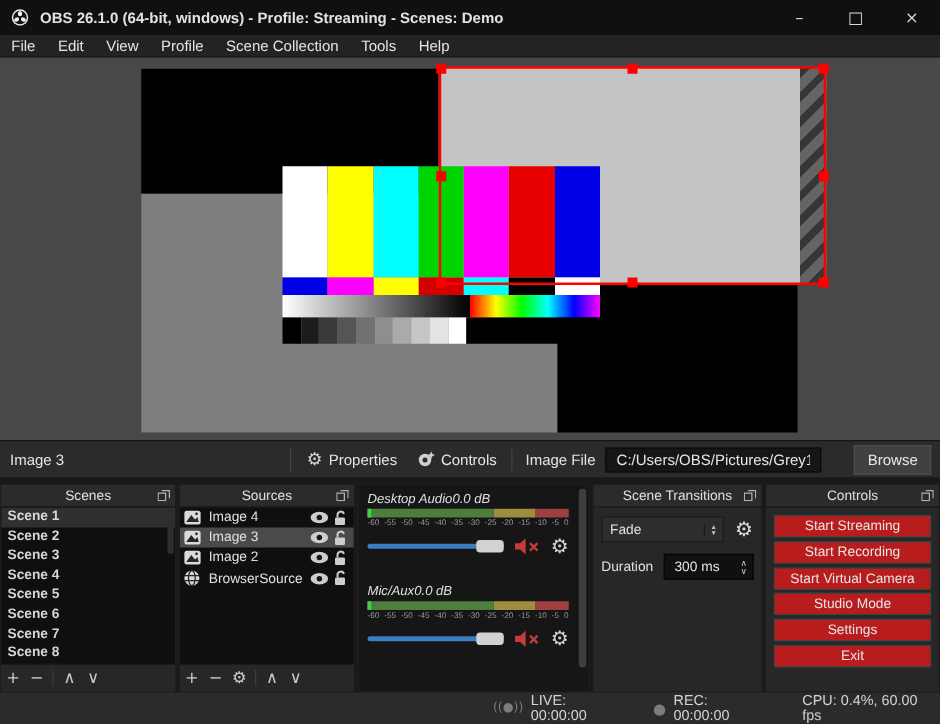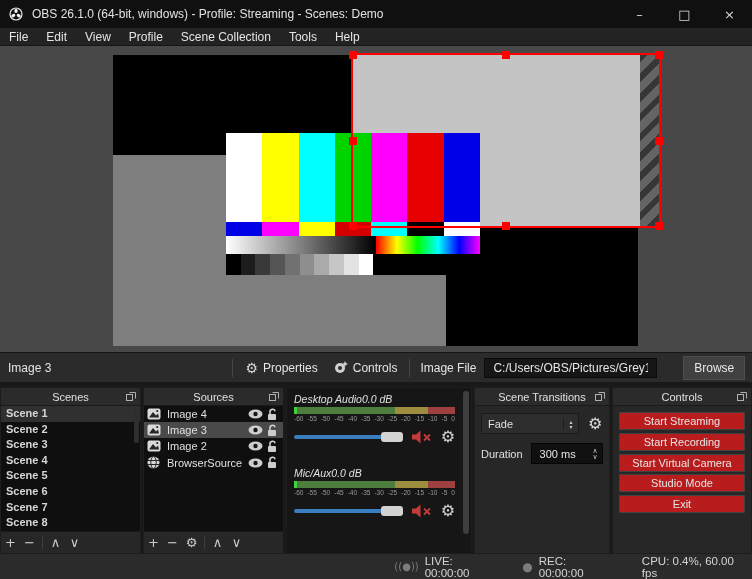--- a/index.html
+++ b/index.html
@@ -4,21 +4,21 @@
 <style>
   html,body{margin:0;padding:0;}
   body{width:752px;height:579px;position:relative;overflow:hidden;background:#191919;
        font-family:"Liberation Sans","DejaVu Sans",sans-serif;-webkit-font-smoothing:antialiased;}
   .icon{font-family:"DejaVu Sans",sans-serif;}
 
   
   .titlebar{position:absolute;left:0;top:0;width:752px;height:28px;background:#101010;
             display:flex;align-items:center;}
   .titlebar .logo{margin-left:9px;display:flex;}
-  .titlebar .title{margin-left:9px;font-size:12px;color:#e2e2e2;}
+  .titlebar .title{margin-left:9px;font-size:12px;color:#e2e2e2;font-weight:bold;}
   .wbtns{margin-left:auto;display:flex;height:28px;}
   .wbtn{width:45px;height:28px;display:flex;align-items:center;justify-content:center;
         color:#d8d8d8;font-size:13px;}
 
   
   .menubar{position:absolute;left:0;top:28px;width:752px;height:18px;background:#232323;
            display:flex;align-items:center;border-bottom:1px solid #161616;box-sizing:border-box;}
   .menu-item{padding:0 9px;font-size:12px;color:#e4e4e4;line-height:18px;}
 
   
@@ -535,20 +535,21 @@
           <rect x="0.5" y="2.5" width="6" height="6" fill="none" stroke="#b0b0b0"></rect>
           <path d="M3.5 0.5 h6 v6" fill="none" stroke="#b0b0b0"></path>
         </svg>
       </span>
     </div>
     <div class="ctrlbody">
       <div class="cbtn">Start Streaming</div>
       <div class="cbtn">Start Recording</div>
       <div class="cbtn">Start Virtual Camera</div>
       <div class="cbtn">Studio Mode</div>
+      <div class="cbtn">Settings</div>
       <div class="cbtn">Exit</div>
     </div>
   </div>
 
 </div>
 
 <div class="statusbar">
   <div class="sb-spacer"></div>
   <div class="sb-group">
     <span class="sb-ico icon">

